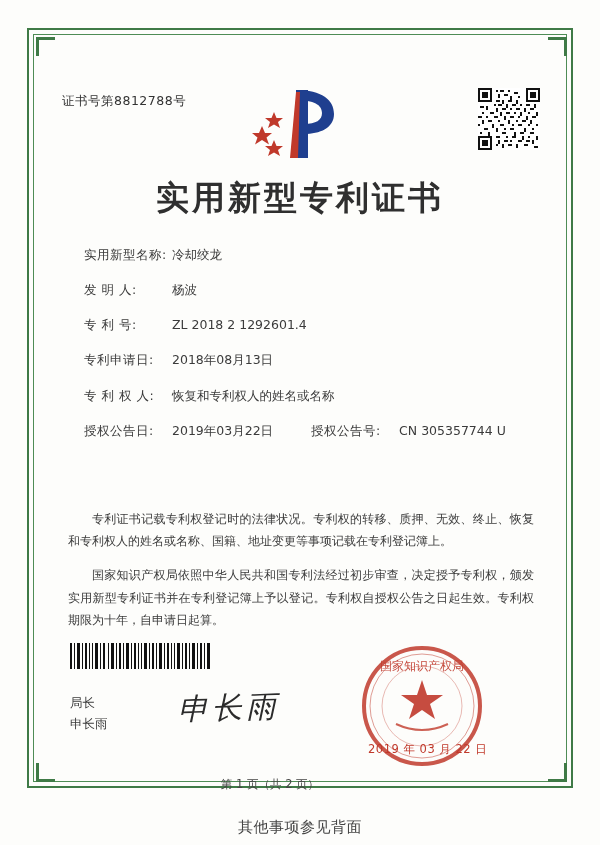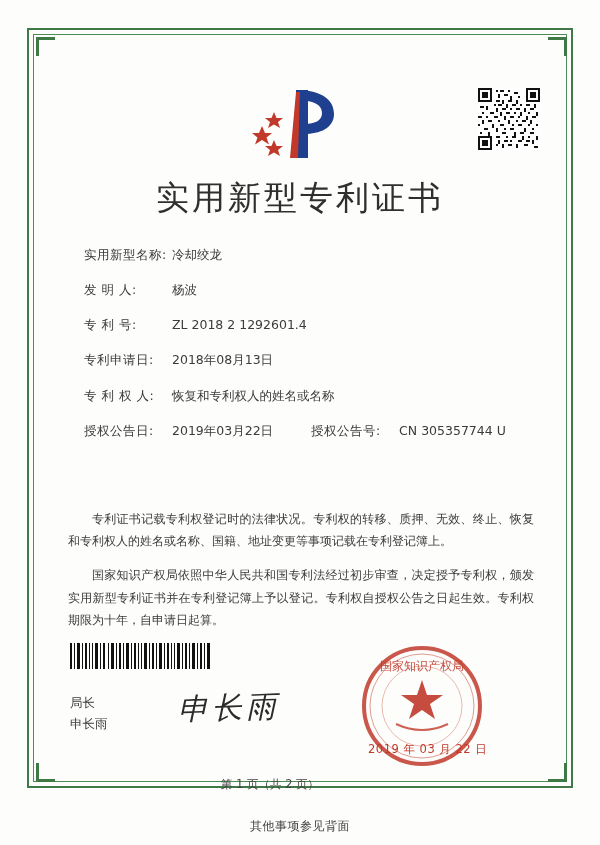--- a/index.html
+++ b/index.html
@@ -79,21 +79,21 @@
 
   
   .title {
     position: absolute;
     left: 0; top: 176px;
     width: 600px;
     text-align: center;
     font-size: 33px;
     letter-spacing: 3px;
     color: #2f2f2f;
-    font-weight: normal;
+    font-weight: bold;
     font-family: "DejaVu Sans", "Liberation Sans", sans-serif;
   }
 
   
   .fields {
     position: absolute;
     left: 84px; top: 246px;
     width: 470px;
   }
   .field-row {
@@ -185,37 +185,38 @@
     width: 540px;
     text-align: center;
     font-size: 11.5px;
     color: #444;
   }
   .note {
     position: absolute;
     left: 0; top: 818px;
     width: 600px;
     text-align: center;
-    font-size: 12px;
+    font-size: 15px;
     color: #444;
     letter-spacing: 0.5px;
   }
 </style>
 </head>
 <body>
 
 <div class="certificate">
 
   <div class="border-outer"></div>
   <div class="border-inner"></div>
   <div class="corner tl"></div>
   <div class="corner tr"></div>
   <div class="corner bl"></div>
   <div class="corner br"></div>
 
+  <div class="cert-no">证书号第8812788号</div>
 
   <div class="emblem">
     <svg width="86" height="80" viewBox="0 0 86 80">
       <g fill="#c0392b">
         <polygon points="10,44 13,51 20,51 14.5,55.5 17,62.5 10,58 3,62.5 5.5,55.5 0,51 7,51"></polygon>
         <polygon points="22,30 24.5,36 31,36 26,40 28,46 22,42.5 16,46 18,40 13,36 19.5,36"></polygon>
         <polygon points="22,58 24.5,64 31,64 26,68 28,74 22,70.5 16,74 18,68 13,64 19.5,64"></polygon>
       </g>
       <path d="M44,8 L44,76 L56,76 L56,8 Z" fill="#1f3f8f"></path>
       <path d="M44,8 C70,8 82,18 82,32 C82,46 68,52 52,52 L52,42 C64,42 70,38 70,31 C70,23 62,18 44,18 Z" fill="#1f3f8f"></path>

